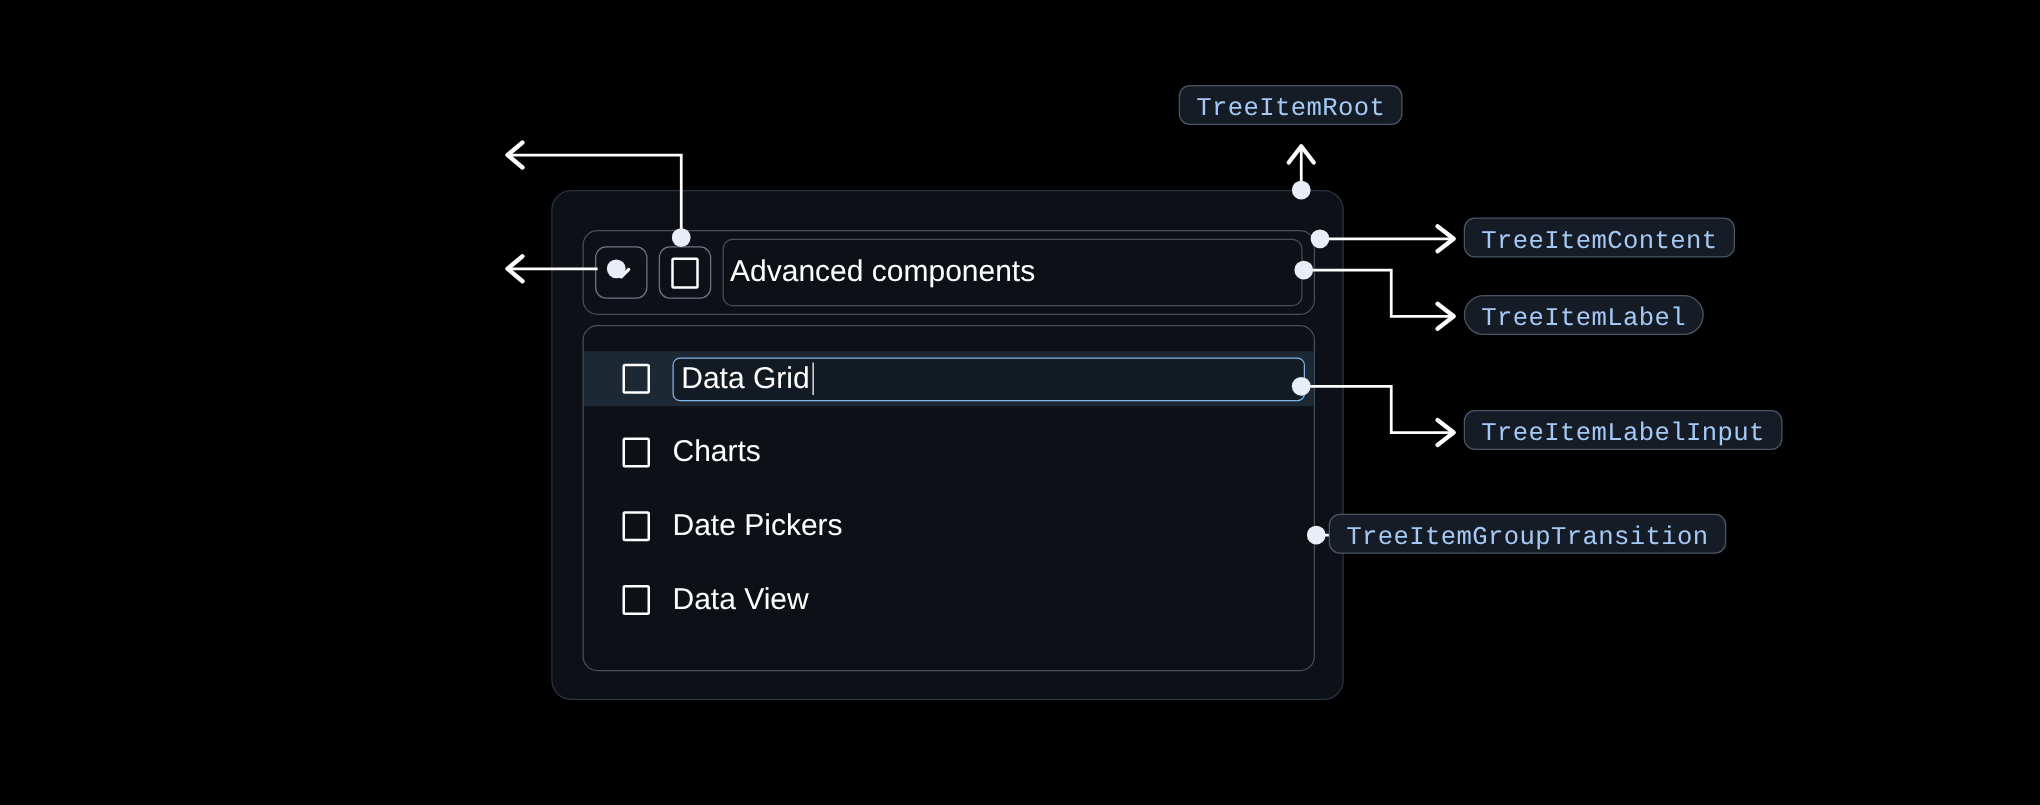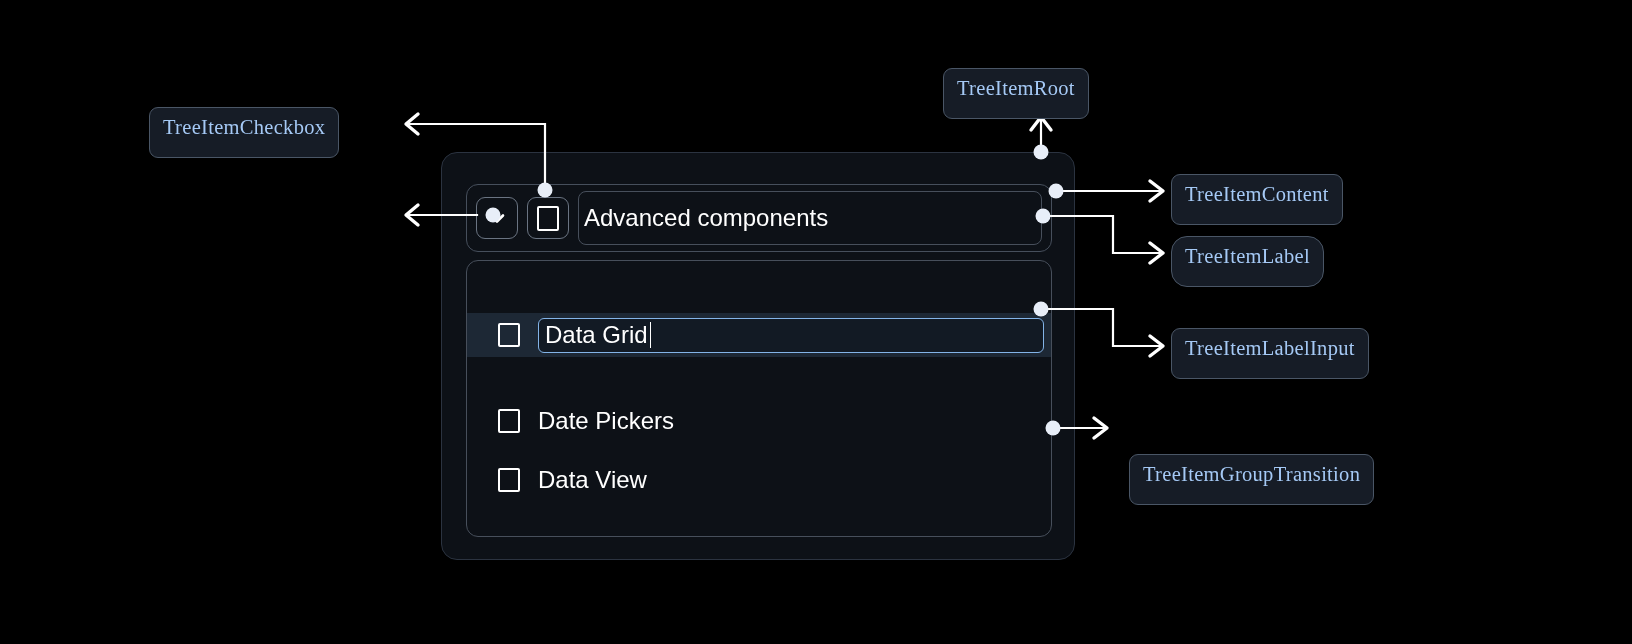--- a/index.html
+++ b/index.html
@@ -35,25 +35,25 @@
   }
 
   
   .badge {
     position: absolute;
     box-sizing: border-box;
     background: #161c26;
     border: 1.6px solid #4a5666;
     border-radius: 9px;
     color: #a5c9f5;
-    font-family: Liberation Serif, serif;
+    font-family: Liberation Mono, monospace;
     font-size: 20.5px;
     letter-spacing: 0.3px;
     line-height: 1;
-    padding: 9px 13px 19px 13px;
+    padding: 9px 13px 0 13px;
     white-space: nowrap;
     z-index: 60;
   }
 
   
   #tree-root {
     position: absolute;
     left: 441px;
     top: 152px;
     width: 634px;
@@ -220,28 +220,32 @@
         <span class="chk-box"></span>
       </div>
 
       <div id="tree-item-label">
         <span>Advanced components</span>
       </div>
     </div>
 
     <div id="tree-group">
 
-      <div class="tree-row selected" style="top:20px;margin-top:32px;">
+      <div class="tree-row selected" style="top:20px;">
         <span class="row-chk"></span>
         <span class="row-input">
           <span>Data Grid</span>
             <span class="caret"></span>
         </span>
       </div>
 
+      <div class="tree-row" style="top:79px;">
+        <span class="row-chk"></span>
+        <span class="row-text">Charts</span>
+      </div>
 
       <div class="tree-row" style="top:138px;">
         <span class="row-chk"></span>
         <span class="row-text">Date Pickers</span>
       </div>
 
       <div class="tree-row" style="top:197px;">
         <span class="row-chk"></span>
         <span class="row-text">Data View</span>
       </div>
@@ -281,26 +285,25 @@
       <circle cx="545" cy="190" r="7.5"></circle>
       <circle cx="493" cy="215" r="7.5"></circle>
       <circle cx="1041" cy="152" r="7.5"></circle>
       <circle cx="1056" cy="191" r="7.5"></circle>
       <circle cx="1043" cy="216" r="7.5"></circle>
       <circle cx="1041" cy="309" r="7.5"></circle>
       <circle cx="1053" cy="428" r="7.5"></circle>
     </g>
   </svg>
 
-  <div class="badge" style="left:149px; top:107px;">TreeItemCheckbox</div>
 
 
   <div class="badge" style="left:943px; top:68px;">TreeItemRoot</div>
 
   <div class="badge" style="left:1171px; top:174px;">TreeItemContent</div>
 
   <div class="badge" style="left:1171px; top:236px;border-radius:16px;">TreeItemLabel</div>
 
   <div class="badge" style="left:1171px; top:328px;">TreeItemLabelInput</div>
 
-  <div class="badge" style="left:1129px; top:411px;margin-top:43px;">TreeItemGroupTransition</div>
+  <div class="badge" style="left:1063px; top:411px;">TreeItemGroupTransition</div>
 
 </div>
 
 </body></html>

